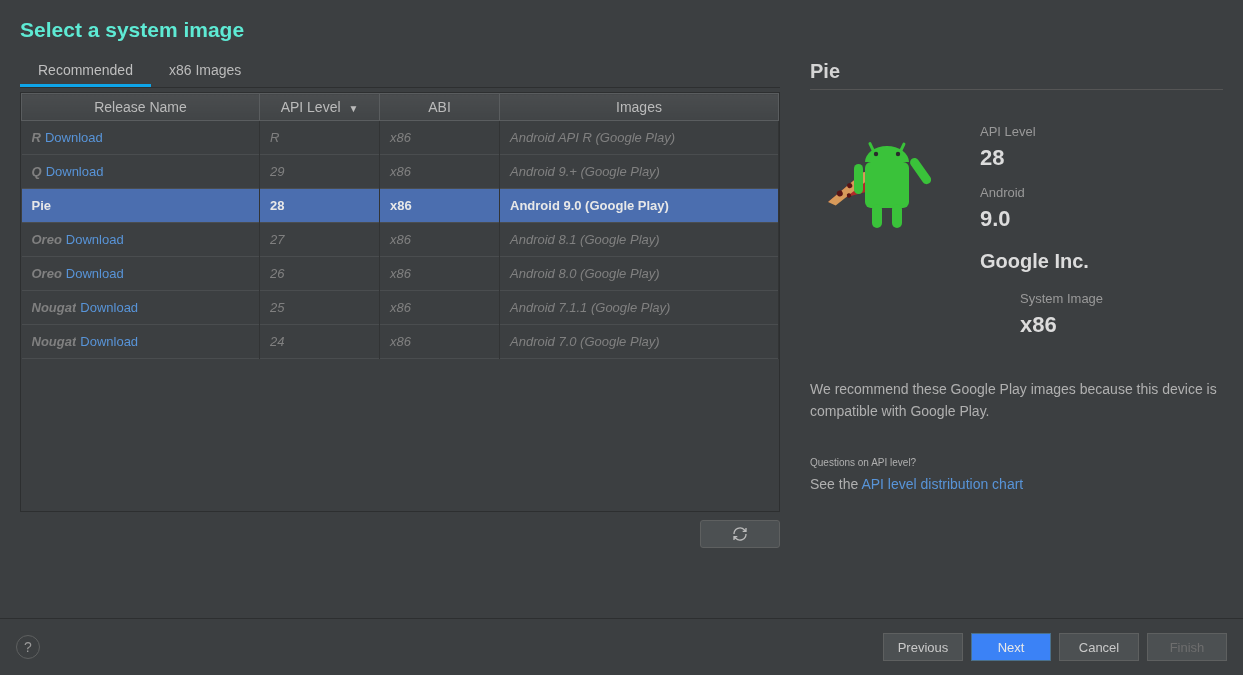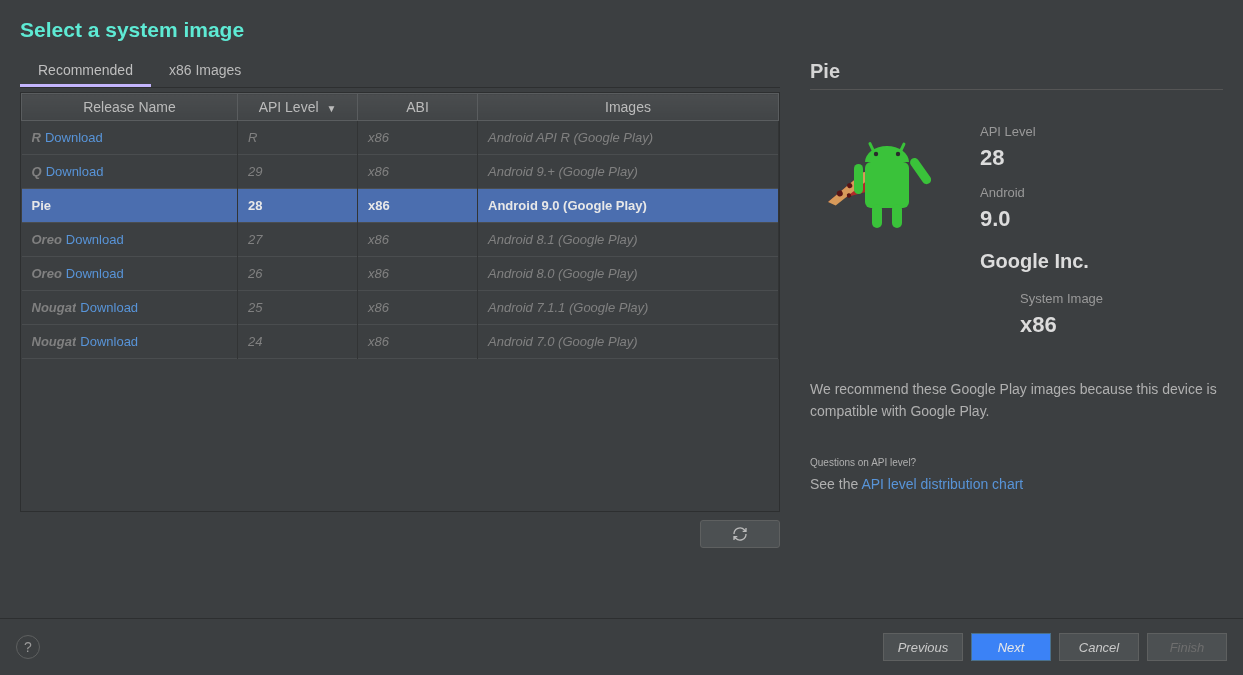--- a/index.html
+++ b/index.html
@@ -34,21 +34,21 @@
       border-bottom: 1px solid #2d2f30;
       margin-bottom: 0;
     }
     .tab {
       padding: 10px 18px 9px 18px;
       color: #bbbbbb;
       cursor: pointer;
       font-size: 14px;
     }
     .tab.active {
-      border-bottom: 3px solid #c4b5fd;
+      border-bottom: 3px solid #0ea5e9;
       color: #bfbfbf;
       padding-bottom: 0;
     }
     .table-wrap {
       border: 1px solid #2d2f30;
       background: #3c3f41;
       margin-top: 4px;
       height: 420px;
       overflow: hidden;
     }
@@ -100,21 +100,21 @@
       display: inline-block;
     }
     tbody tr.selected .release-name { color: #e8e8e8; }
     tbody tr.normal .release-name { font-style: italic; }
     .download-link {
       color: #5894d8;
       font-style: normal;
       font-weight: 400;
       cursor: pointer;
     }
-    .col-release { width: 216px; text-align: center;}
+    .col-release { width: 238px; text-align: center;}
     .col-api { width: 120px; text-align: center;}
     .col-abi { width: 120px; text-align: center;}
     .col-target { text-align: center;}
     tbody .col-release { text-align: left; }
     tbody .col-api, tbody .col-abi { text-align: left; padding-left:10px;}
     tbody .col-target { text-align: left; }
 
     .refresh-row {
       display: flex;
       justify-content: flex-end;
@@ -192,21 +192,20 @@
       min-width: 80px;
       height: 28px;
       background: #4c5052;
       border: 1px solid #5e6060;
       border-radius: 0;
       color: #c9c9c9;
       display: flex; align-items: center; justify-content: center;
       padding: 0 11px;
       cursor: pointer;
       font-size: 13px;
-      font-style: italic;
     }
     .btn.primary { background: #3b82f6; border-color: #4a708b; color: #e8e8e8; font-weight: 500;}
     .btn.disabled { color: #6e6e6e; cursor: default; }
     .underline-first::first-letter { text-decoration: underline; }
   </style>
 </head>
 <body>
 
 <div class="header">
   <div class="title">Select a system image</div>

